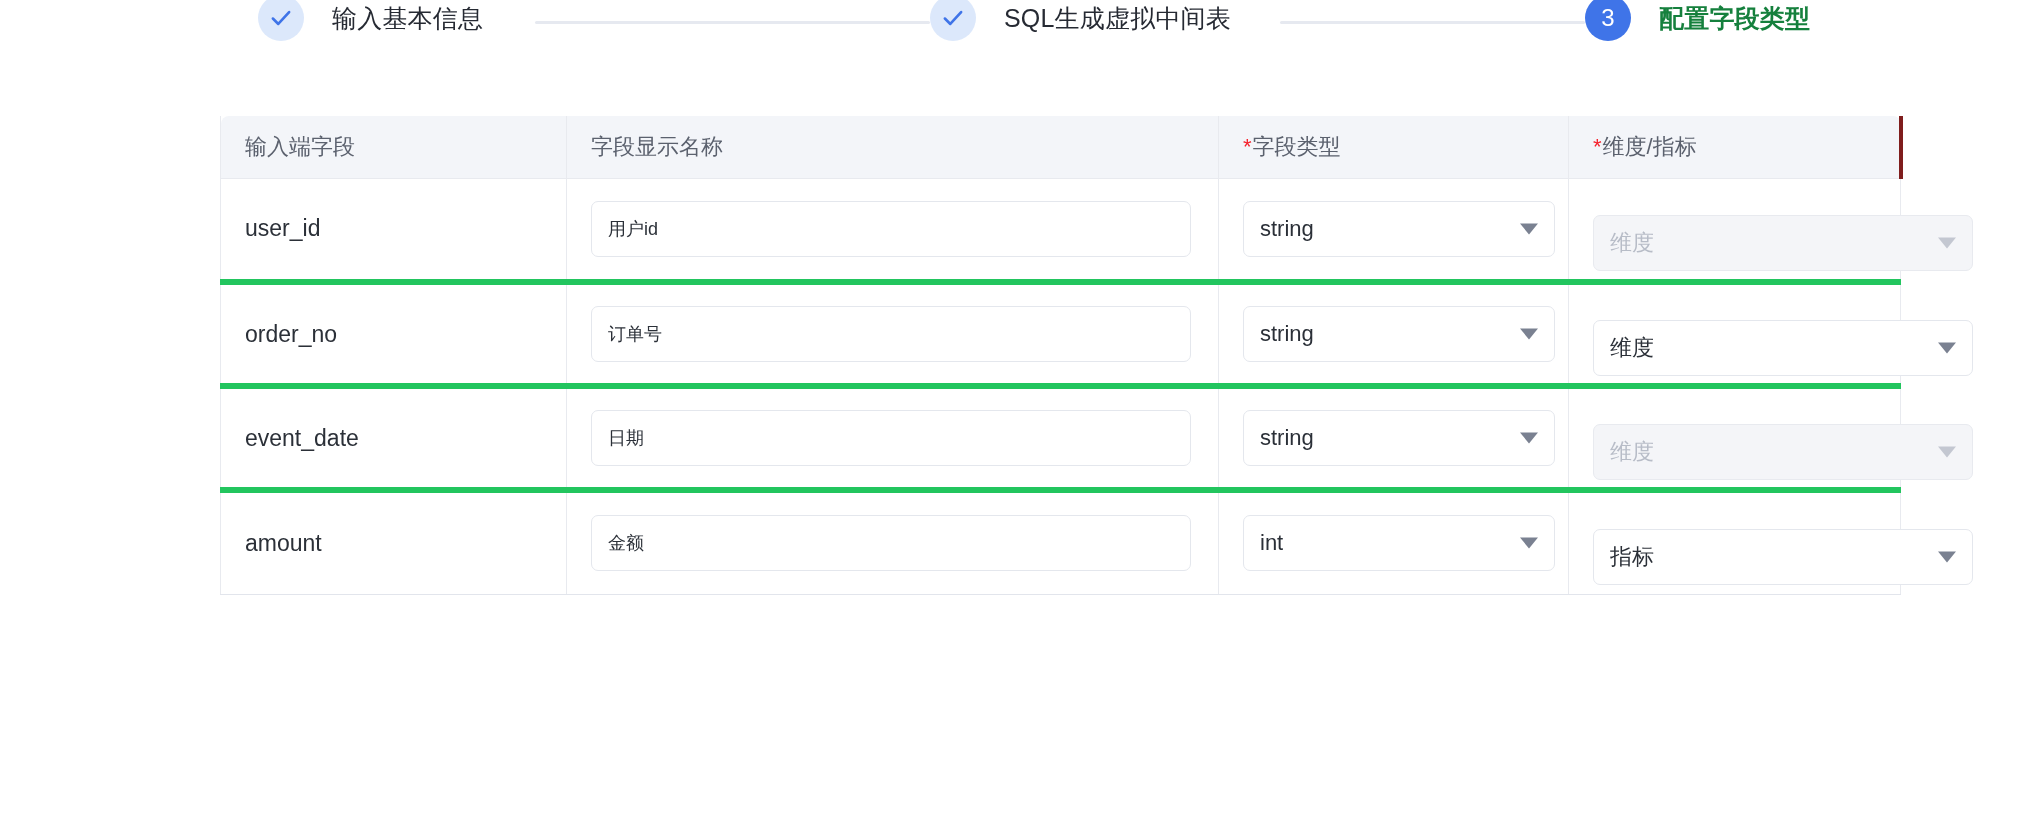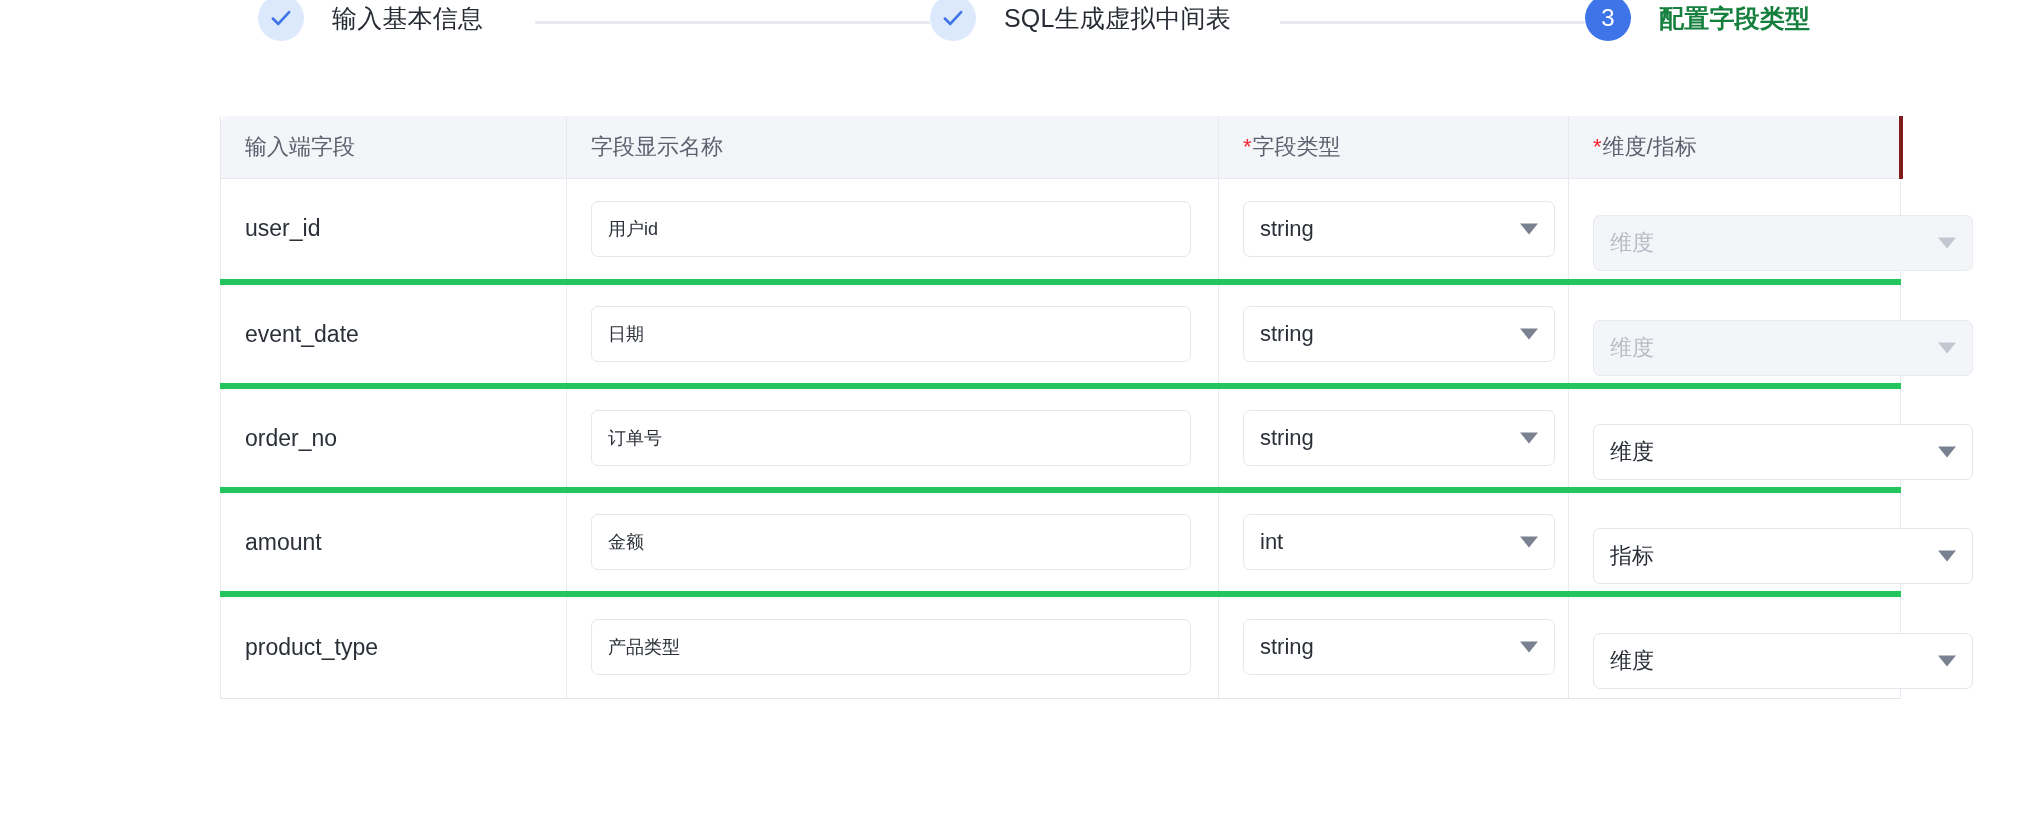--- a/index.html
+++ b/index.html
@@ -245,97 +245,77 @@
         <td>
           <div class="sel wide disabled">
             <span class="sel-val">维度</span>
             <span class="caret"></span>
           </div>
         </td>
       </tr>
 
       <tr>
         <td>
-          <span class="field-name">event_date</span>
-        </td>
-        <td>
-          <input class="txt-input" type="text" value="日期" style="">
+          <span class="field-name">order_no</span>
+        </td>
+        <td>
+          <input class="txt-input" type="text" value="订单号" style="">
         </td>
         <td>
           <div class="sel">
             <span class="sel-val">string</span>
             <span class="caret"></span>
           </div>
         </td>
         <td>
+          <div class="sel wide">
+            <span class="sel-val">维度</span>
+            <span class="caret"></span>
+          </div>
+        </td>
+      </tr>
+
+      <tr>
+        <td>
+          <span class="field-name">event_date</span>
+        </td>
+        <td>
+          <input class="txt-input" type="text" value="日期" style="">
+        </td>
+        <td>
+          <div class="sel">
+            <span class="sel-val">string</span>
+            <span class="caret"></span>
+          </div>
+        </td>
+        <td>
           <div class="sel wide disabled">
             <span class="sel-val">维度</span>
             <span class="caret"></span>
           </div>
         </td>
       </tr>
 
       <tr>
         <td>
-          <span class="field-name">order_no</span>
-        </td>
-        <td>
-          <input class="txt-input" type="text" value="订单号" style="">
-        </td>
-        <td>
-          <div class="sel">
-            <span class="sel-val">string</span>
-            <span class="caret"></span>
-          </div>
-        </td>
-        <td>
-          <div class="sel wide">
-            <span class="sel-val">维度</span>
-            <span class="caret"></span>
-          </div>
-        </td>
-      </tr>
-
-      <tr>
-        <td>
           <span class="field-name">amount</span>
         </td>
         <td>
           <input class="txt-input" type="text" value="金额" style="">
         </td>
         <td>
           <div class="sel">
             <span class="sel-val">int</span>
             <span class="caret"></span>
           </div>
         </td>
         <td>
           <div class="sel wide">
             <span class="sel-val">指标</span>
             <span class="caret"></span>
           </div>
         </td>
       </tr>
 
-      <tr>
-        <td>
-          <span class="field-name">product_type</span>
-        </td>
-        <td>
-          <input class="txt-input" type="text" value="产品类型" style="">
-        </td>
-        <td>
-          <div class="sel">
-            <span class="sel-val">string</span>
-            <span class="caret"></span>
-          </div>
-        </td>
-        <td>
-          <div class="sel wide">
-            <span class="sel-val">维度</span>
-            <span class="caret"></span>
-          </div>
-        </td>
-      </tr>
 
     </tbody>
   </table>
 </div>
 
 </body></html>

